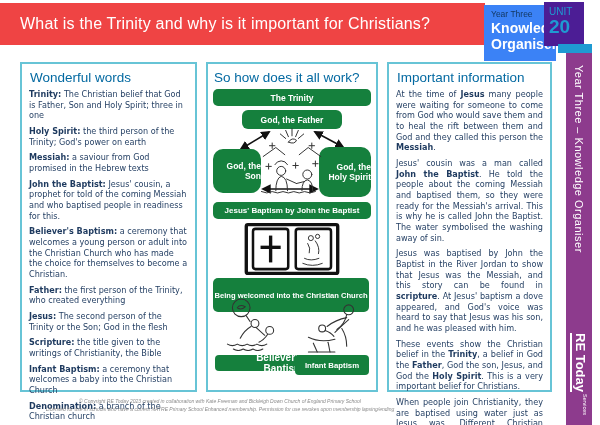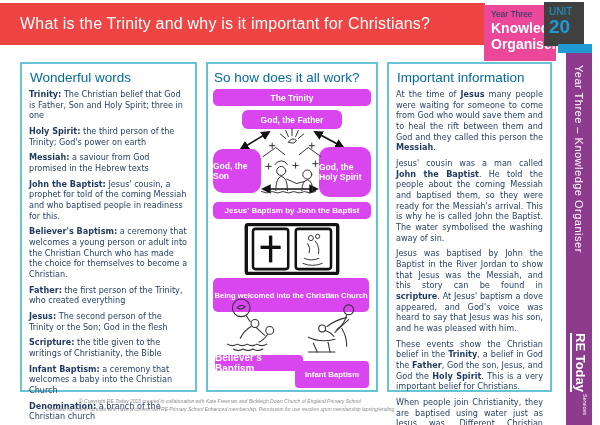--- a/index.html
+++ b/index.html
@@ -3,25 +3,25 @@
 <meta charset="utf-8">
 <style>
   html,body{margin:0;padding:0;background:#fff;}
   .page{position:relative;width:600px;height:425px;background:#fff;overflow:hidden;
         font-family:"Liberation Sans",sans-serif;}
 
   
   .header-bar{position:absolute;left:0;top:3px;width:485px;height:42px;background:#ef4444;
               display:flex;align-items:center;}
   .header-title{color:#fff;font-size:16px;padding-left:20px;letter-spacing:.2px;}
-  .badge{position:absolute;left:484px;top:5px;width:72px;height:56px;background:#ec4899;
+  .badge{position:absolute;left:484px;top:5px;width:72px;height:56px;background:#3b82f6;
          padding:4px 16px 0 7px;box-sizing:border-box;}
   .badge-small{color:#12365f;font-size:8.5px;margin-bottom:1px;}
   .badge-big{color:#fff;font-size:14px;font-weight:bold;line-height:1.15;width:62px;}
-  .unit-box{position:absolute;left:544px;top:2px;width:40px;height:44px;background:#404040;}
+  .unit-box{position:absolute;left:544px;top:2px;width:40px;height:44px;background:#4c1d95;}
   .unit-label{color:#1f9ad2;font-size:10px;padding:4px 0 0 5px;}
   .unit-number{color:#1f9ad2;font-size:19px;font-weight:bold;padding-left:5px;line-height:1;}
 
   
   .side-blue-tab{position:absolute;left:558px;top:44px;width:34px;height:9px;background:#1f9ad2;}
   .side-strip{position:absolute;left:566px;top:53px;width:26px;height:372px;background:#8d3b8d;
               display:flex;flex-direction:column;align-items:center;}
   .side-vert{writing-mode:vertical-rl;color:#fff;font-size:11px;margin-top:12px;letter-spacing:.5px;
              white-space:nowrap;}
   .side-logo{margin-top:auto;margin-bottom:10px;display:flex;writing-mode:vertical-rl;}
@@ -37,30 +37,30 @@
   .col-heading{color:#0369a1;font-size:13.5px;margin:1px 0 4px 1px;}
 
   
   .def,.info-p{font-family:"DejaVu Sans",sans-serif;color:#1e3a5f;
                font-size:8.1px;line-height:1.32;margin:0 0 5px 0;}
   .def b,.info-p b{font-weight:bold;color:#1e3a5f;}
   .info-p{text-align:justify;}
 
   
   .diagram{position:relative;width:158px;height:288px;margin-top:2px;}
-  .pbanner{position:absolute;background:#d946ef;border-radius:5px;color:#fff;font-weight:bold;
-           text-align:left;display:flex;align-items:center;justify-content:center;}
+  .pbanner{position:absolute;background:#15803d;border-radius:5px;color:#fff;font-weight:bold;
+           text-align:right;display:flex;align-items:center;justify-content:center;}
   .banner-trinity{left:0;right:0;top:0;height:17px;font-size:8.5px;}
   .box-father{left:50%;transform:translateX(-50%);top:21px;width:100px;height:19px;font-size:8.5px;border-radius:6px;}
   .box-son{left:0;top:60px;width:48px;height:44px;font-size:8.5px;border-radius:10px;line-height:1.2;}
   .box-spirit{right:0;top:58px;width:52px;height:50px;font-size:8.5px;border-radius:10px;line-height:1.2;}
   .banner-baptism{left:0;right:0;top:113px;height:17px;font-size:8px;}
   .banner-welcome{left:0;right:2px;top:189px;height:34px;font-size:7.6px;}
   .banner-believers{left:2px;top:266px;width:88px;height:16px;font-size:10px;border-radius:4px;}
-  .banner-infant{right:2px;top:266px;width:74px;height:27px;font-size:7.8px;border-radius:4px;margin-top:6px;}
+  .banner-infant{right:2px;top:266px;width:74px;height:20px;font-size:7.8px;border-radius:4px;}
   .arrows{position:absolute;left:0;top:0;width:158px;height:130px;}
   .illus-scene{position:absolute;left:50%;transform:translateX(-50%);top:36px;}
   .illus-book{position:absolute;left:50%;transform:translateX(-50%);top:134px;}
   .illus-believer{position:absolute;left:4px;top:208px;}
   .illus-infant{position:absolute;right:4px;top:210px;}
 
   
   .footer{position:absolute;left:10px;top:397px;width:420px;text-align:center;color:#8a8a8a;
           font-size:5px;line-height:1.6;font-style:italic;}
 </style>

